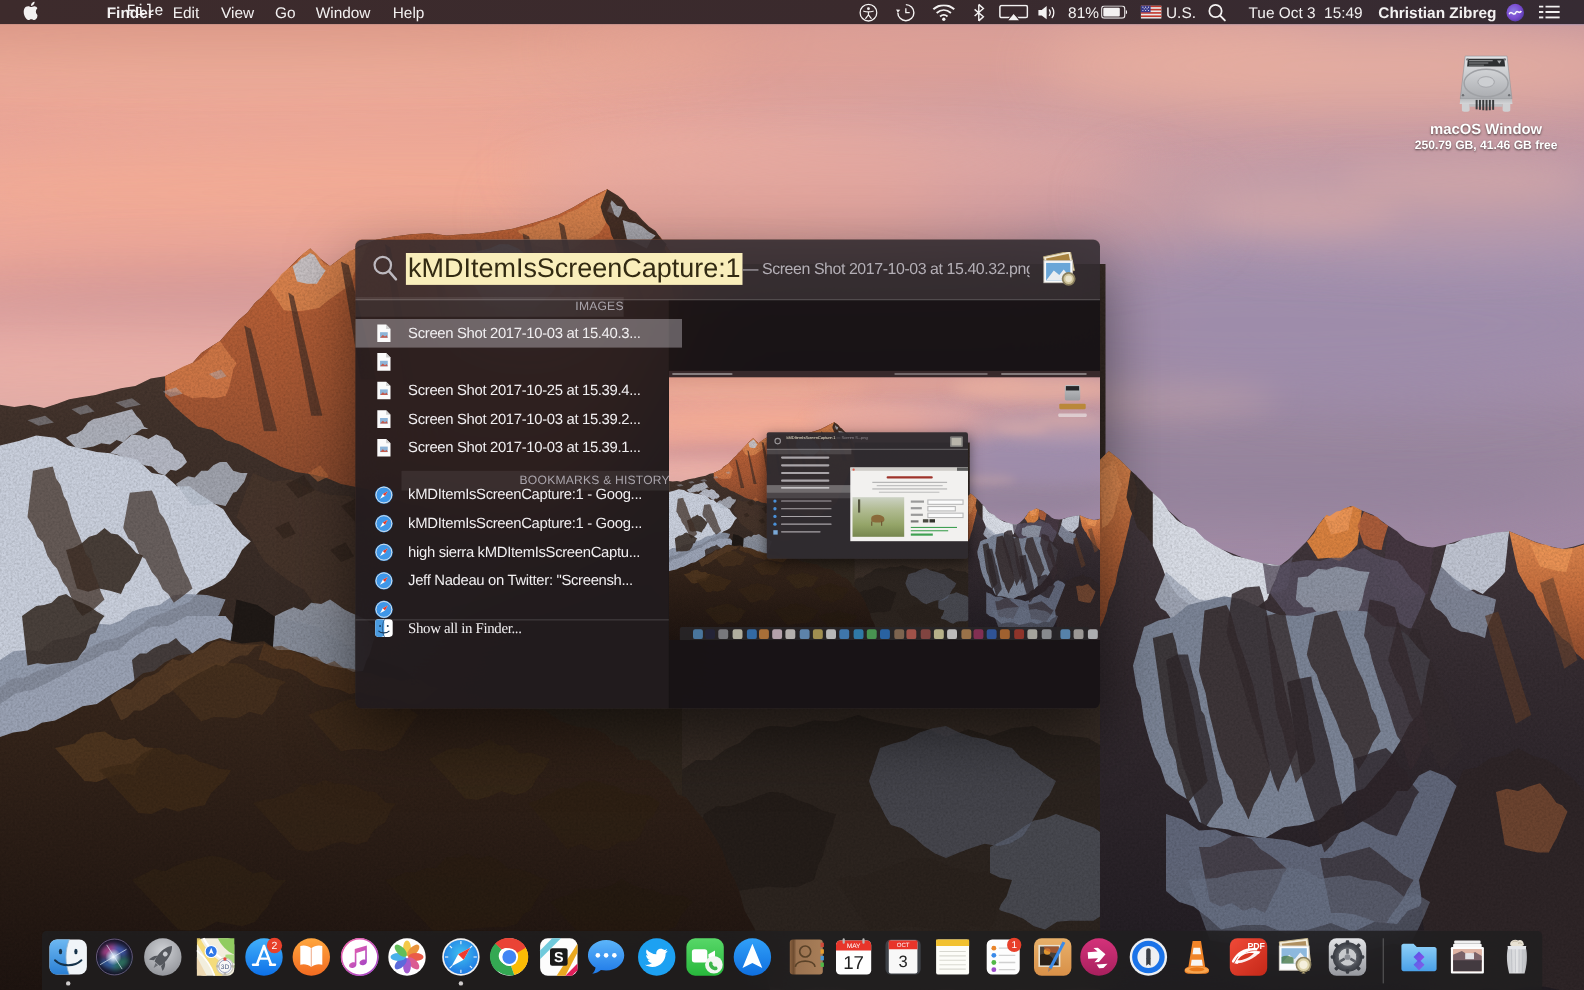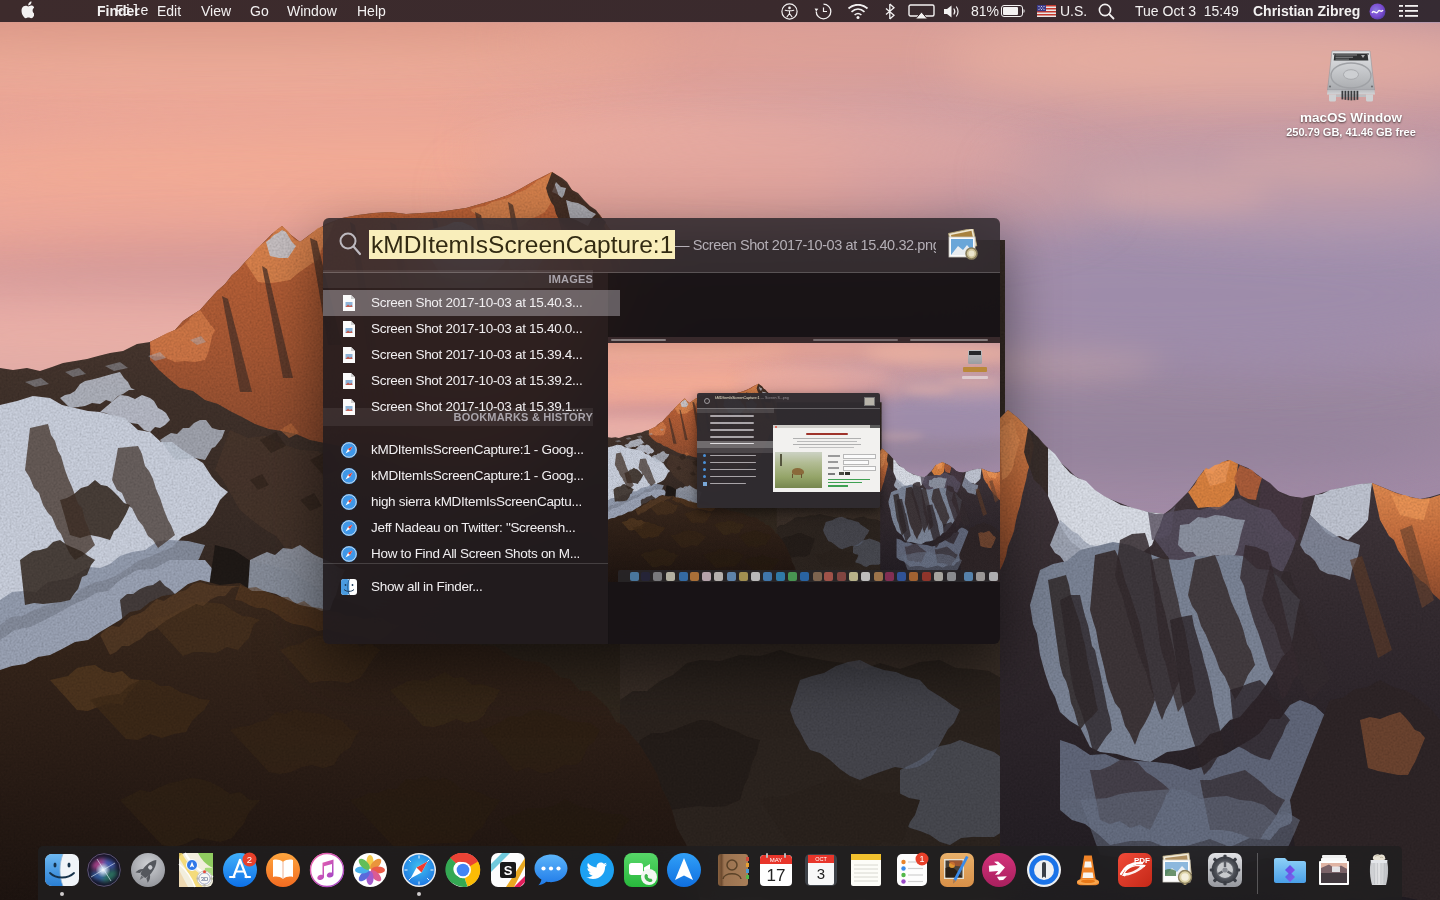--- a/index.html
+++ b/index.html
@@ -21,22 +21,22 @@
 background:rgba(37,31,36,.84);backdrop-filter:blur(40px) saturate(1.1);
 box-shadow:0 22px 60px rgba(0,0,0,.55);overflow:hidden;text-align:right;}
 #searchrow{position:absolute;left:0;top:0;width:677px;height:54px;background:rgba(255,255,255,.045);}
 #searchrow .line{position:absolute;left:0;top:54px;width:677px;height:1px;background:rgba(255,255,255,.22);}
 #sq{position:absolute;left:46px;top:11.5px;height:29px;background:#f9eebb;color:#322a12;
 font-size:24.5px;line-height:29px;padding:0 2px;white-space:nowrap;}
 #sqafter{position:absolute;left:352px;top:17px;color:#b4afb6;font-size:14.5px;letter-spacing:-.4px;line-height:20px;white-space:nowrap;width:261px;overflow:hidden;}
 #leftpane{position:absolute;left:0;top:55px;width:285px;height:371px;background:rgba(22,18,21,.30);}
 #rightpane{position:absolute;left:286px;top:55px;width:391px;height:371px;background:rgba(8,6,8,.48);}
 #vline{position:absolute;left:285px;top:55px;width:1px;height:371px;background:rgba(0,0,0,.42);}
-.shead{position:absolute;left:0;width:270px;height:18px;background:rgba(255,255,255,.07);
-color:#aaa5ac;font-size:11px;font-weight:bold;line-height:18px;padding-left:16px;box-sizing:border-box;letter-spacing:.2px;}
+.shead{position:absolute;left:0;width:244px;height:18px;background:rgba(255,255,255,.07);
+color:#aaa5ac;font-size:11px;font-weight:normal;line-height:18px;padding-left:16px;box-sizing:border-box;letter-spacing:.2px;}
 .srow{position:absolute;left:0;width:285px;height:26px;color:#f1eff1;font-size:13.5px;letter-spacing:-.3px;line-height:26px;padding-left:12px;}
 .srow .txt{position:absolute;left:48px;top:0;white-space:nowrap;}
 .srow .ic{position:absolute;left:17px;top:4px;width:18px;height:18px;}
 .srow.sel{background:rgba(243,240,248,.33);}
 .hr{position:absolute;left:0;width:285px;height:1px;background:rgba(255,255,255,.16);}
 
 #mini{position:absolute;left:285px;top:119px;width:392px;height:245px;overflow:hidden;font-family:"Liberation Sans",sans-serif;}
 #mini .mbar{position:absolute;left:0;top:0;width:392px;height:6px;background:#38292b;}
 #mwin{position:absolute;left:89px;top:56px;width:183px;height:115px;background:rgba(48,43,48,.97);border-radius:2px;box-shadow:0 4px 12px rgba(0,0,0,.5);}
 .mrow{position:absolute;height:1.5px;background:rgba(215,211,215,.72);border-radius:1px;}
@@ -528,50 +528,49 @@
           </svg>
           <div class="txt">Screen Shot 2017-10-03 at 15.40.3...</div>
         </div>
   <div class="srow" style="top:98px;">
           <svg class="ic" viewBox="0 0 18 18">
             <path d="M3,1 L11,1 L15,5 L15,17 L3,17 Z" fill="#fbfbfb"></path>
             <path d="M11,1 L11,5 L15,5 Z" fill="#cfcfcf"></path>
             <rect x="5.5" y="8" width="7" height="5" fill="#8db4d8"></rect>
             <path d="M5.5,13 L8,10.5 L10,12 L11.5,10.8 L12.5,13 Z" fill="#c45b4e"></path>
           </svg>
-          <div class="txt">Screen Shot 2017-10-03 at 15.40.0...</div>
         </div>
   <div class="srow" style="top:124px;">
           <svg class="ic" viewBox="0 0 18 18">
             <path d="M3,1 L11,1 L15,5 L15,17 L3,17 Z" fill="#fbfbfb"></path>
             <path d="M11,1 L11,5 L15,5 Z" fill="#cfcfcf"></path>
             <rect x="5.5" y="8" width="7" height="5" fill="#8db4d8"></rect>
             <path d="M5.5,13 L8,10.5 L10,12 L11.5,10.8 L12.5,13 Z" fill="#c45b4e"></path>
           </svg>
-          <div class="txt">Screen Shot 2017-10-03 at 15.39.4...</div>
+          <div class="txt">Screen Shot 2017-10-25 at 15.39.4...</div>
         </div>
   <div class="srow" style="top:150px;">
           <svg class="ic" viewBox="0 0 18 18">
             <path d="M3,1 L11,1 L15,5 L15,17 L3,17 Z" fill="#fbfbfb"></path>
             <path d="M11,1 L11,5 L15,5 Z" fill="#cfcfcf"></path>
             <rect x="5.5" y="8" width="7" height="5" fill="#8db4d8"></rect>
             <path d="M5.5,13 L8,10.5 L10,12 L11.5,10.8 L12.5,13 Z" fill="#c45b4e"></path>
           </svg>
           <div class="txt">Screen Shot 2017-10-03 at 15.39.2...</div>
         </div>
   <div class="srow" style="top:176px;text-decoration:underline;">
           <svg class="ic" viewBox="0 0 18 18">
             <path d="M3,1 L11,1 L15,5 L15,17 L3,17 Z" fill="#fbfbfb"></path>
             <path d="M11,1 L11,5 L15,5 Z" fill="#cfcfcf"></path>
             <rect x="5.5" y="8" width="7" height="5" fill="#8db4d8"></rect>
             <path d="M5.5,13 L8,10.5 L10,12 L11.5,10.8 L12.5,13 Z" fill="#c45b4e"></path>
           </svg>
           <div class="txt">Screen Shot 2017-10-03 at 15.39.1...</div>
         </div>
-  <div class="shead" style="top:190px;">BOOKMARKS &amp; HISTORY</div>
+  <div class="shead" style="top:210px;margin-left:42px;">BOOKMARKS &amp; HISTORY</div>
   <div class="srow" style="top:219px;">
           <svg class="ic" viewBox="0 0 18 18">
             <circle cx="9" cy="9" r="8" fill="#3f97e8"></circle>
             <circle cx="9" cy="9" r="7.2" fill="none" stroke="#e8e8e8" stroke-width=".8"></circle>
             <path d="M12.5,5.5 L10,10 L5.5,12.5 L8,8 Z" fill="#fff"></path>
             <path d="M12.5,5.5 L10,10 L8,8 Z" fill="#e33b2e"></path>
           </svg>
           <div class="txt">kMDItemIsScreenCapture:1 - Goog...</div>
         </div>
   <div class="srow" style="top:245px;">
@@ -601,24 +600,23 @@
           </svg>
           <div class="txt">Jeff Nadeau on Twitter: "Screensh...</div>
         </div>
   <div class="srow" style="top:323px;">
           <svg class="ic" viewBox="0 0 18 18">
             <circle cx="9" cy="9" r="8" fill="#3f97e8"></circle>
             <circle cx="9" cy="9" r="7.2" fill="none" stroke="#e8e8e8" stroke-width=".8"></circle>
             <path d="M12.5,5.5 L10,10 L5.5,12.5 L8,8 Z" fill="#fff"></path>
             <path d="M12.5,5.5 L10,10 L8,8 Z" fill="#e33b2e"></path>
           </svg>
-          <div class="txt">How to Find All Screen Shots on M...</div>
         </div>
   <div class="hr" style="top:345px;"></div>
-  <div class="srow" style="top:356px;">
+  <div class="srow" style="top:340px;font-family:Liberation Serif, serif;">
           <svg class="ic" viewBox="0 0 18 18">
             <rect x="1" y="1" width="16" height="16" rx="3" fill="#fff"></rect>
             <path d="M1,1 L9.5,1 L9.5,17 L1,17 Z" fill="#4a9be0" style="clip-path:inset(0 round 3px)"></path>
             <path d="M9.5,1 C7,6 7,12 9.5,17" fill="none" stroke="#2a5a8a" stroke-width=".8"></path>
             <circle cx="5.5" cy="7" r=".9" fill="#1a3a5a"></circle>
             <circle cx="12.5" cy="7" r=".9" fill="#1a3a5a"></circle>
             <path d="M4,11.5 C6.5,14 11.5,14 14,11.5" fill="none" stroke="#1a3a5a" stroke-width="1"></path>
           </svg>
           <div class="txt">Show all in Finder...</div>
         </div>

